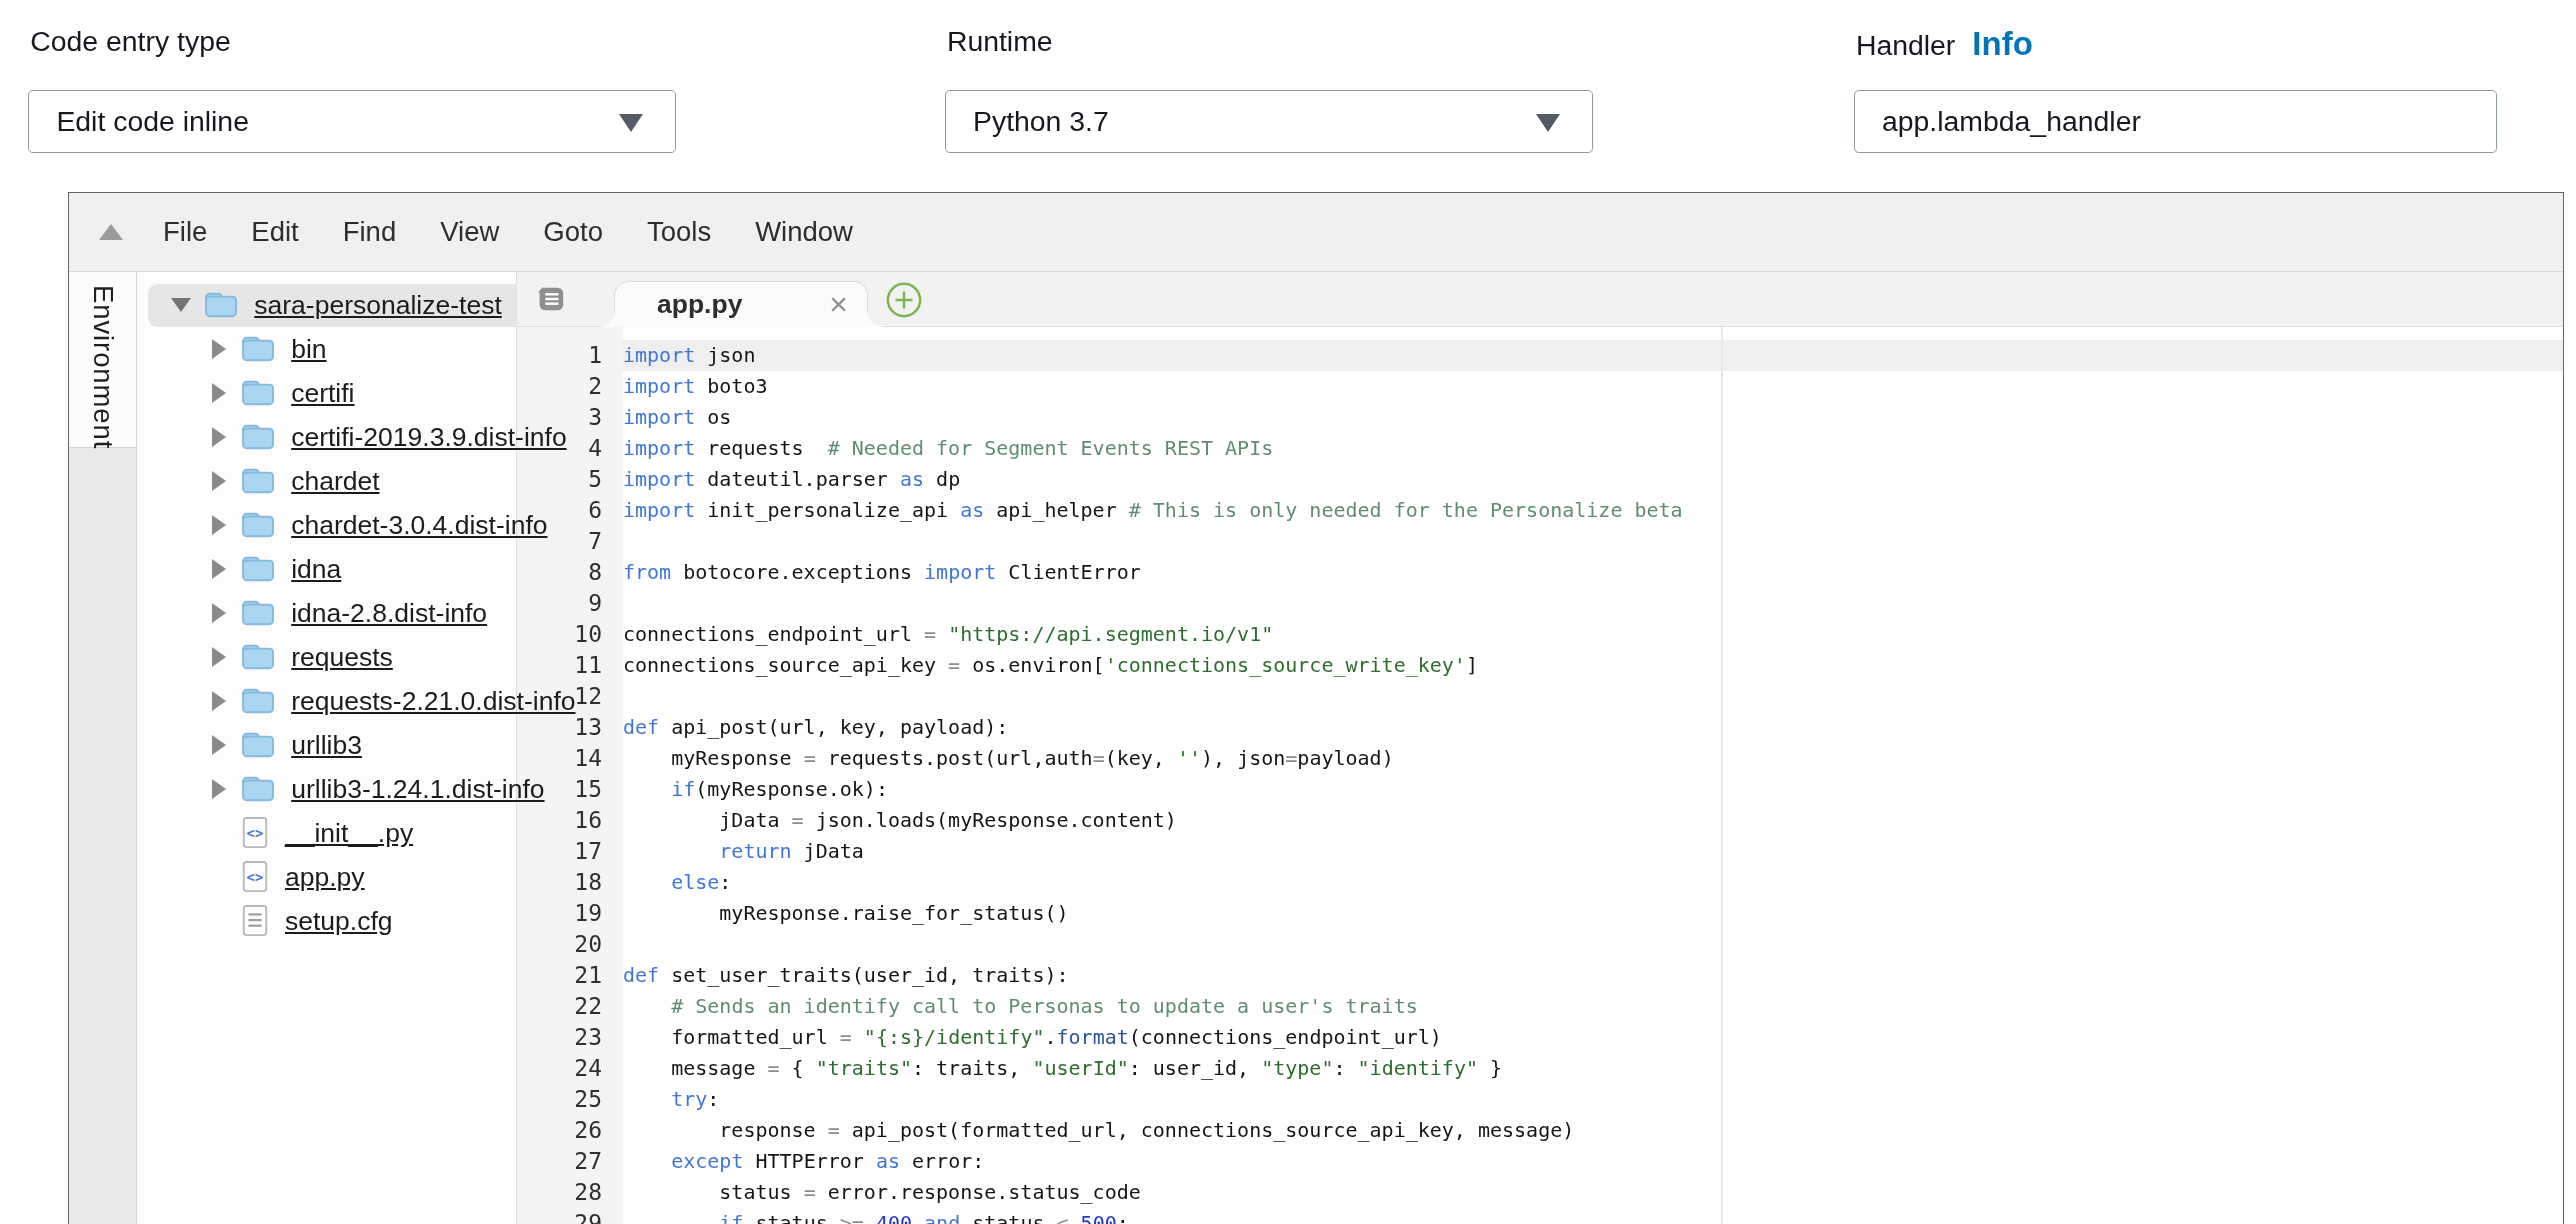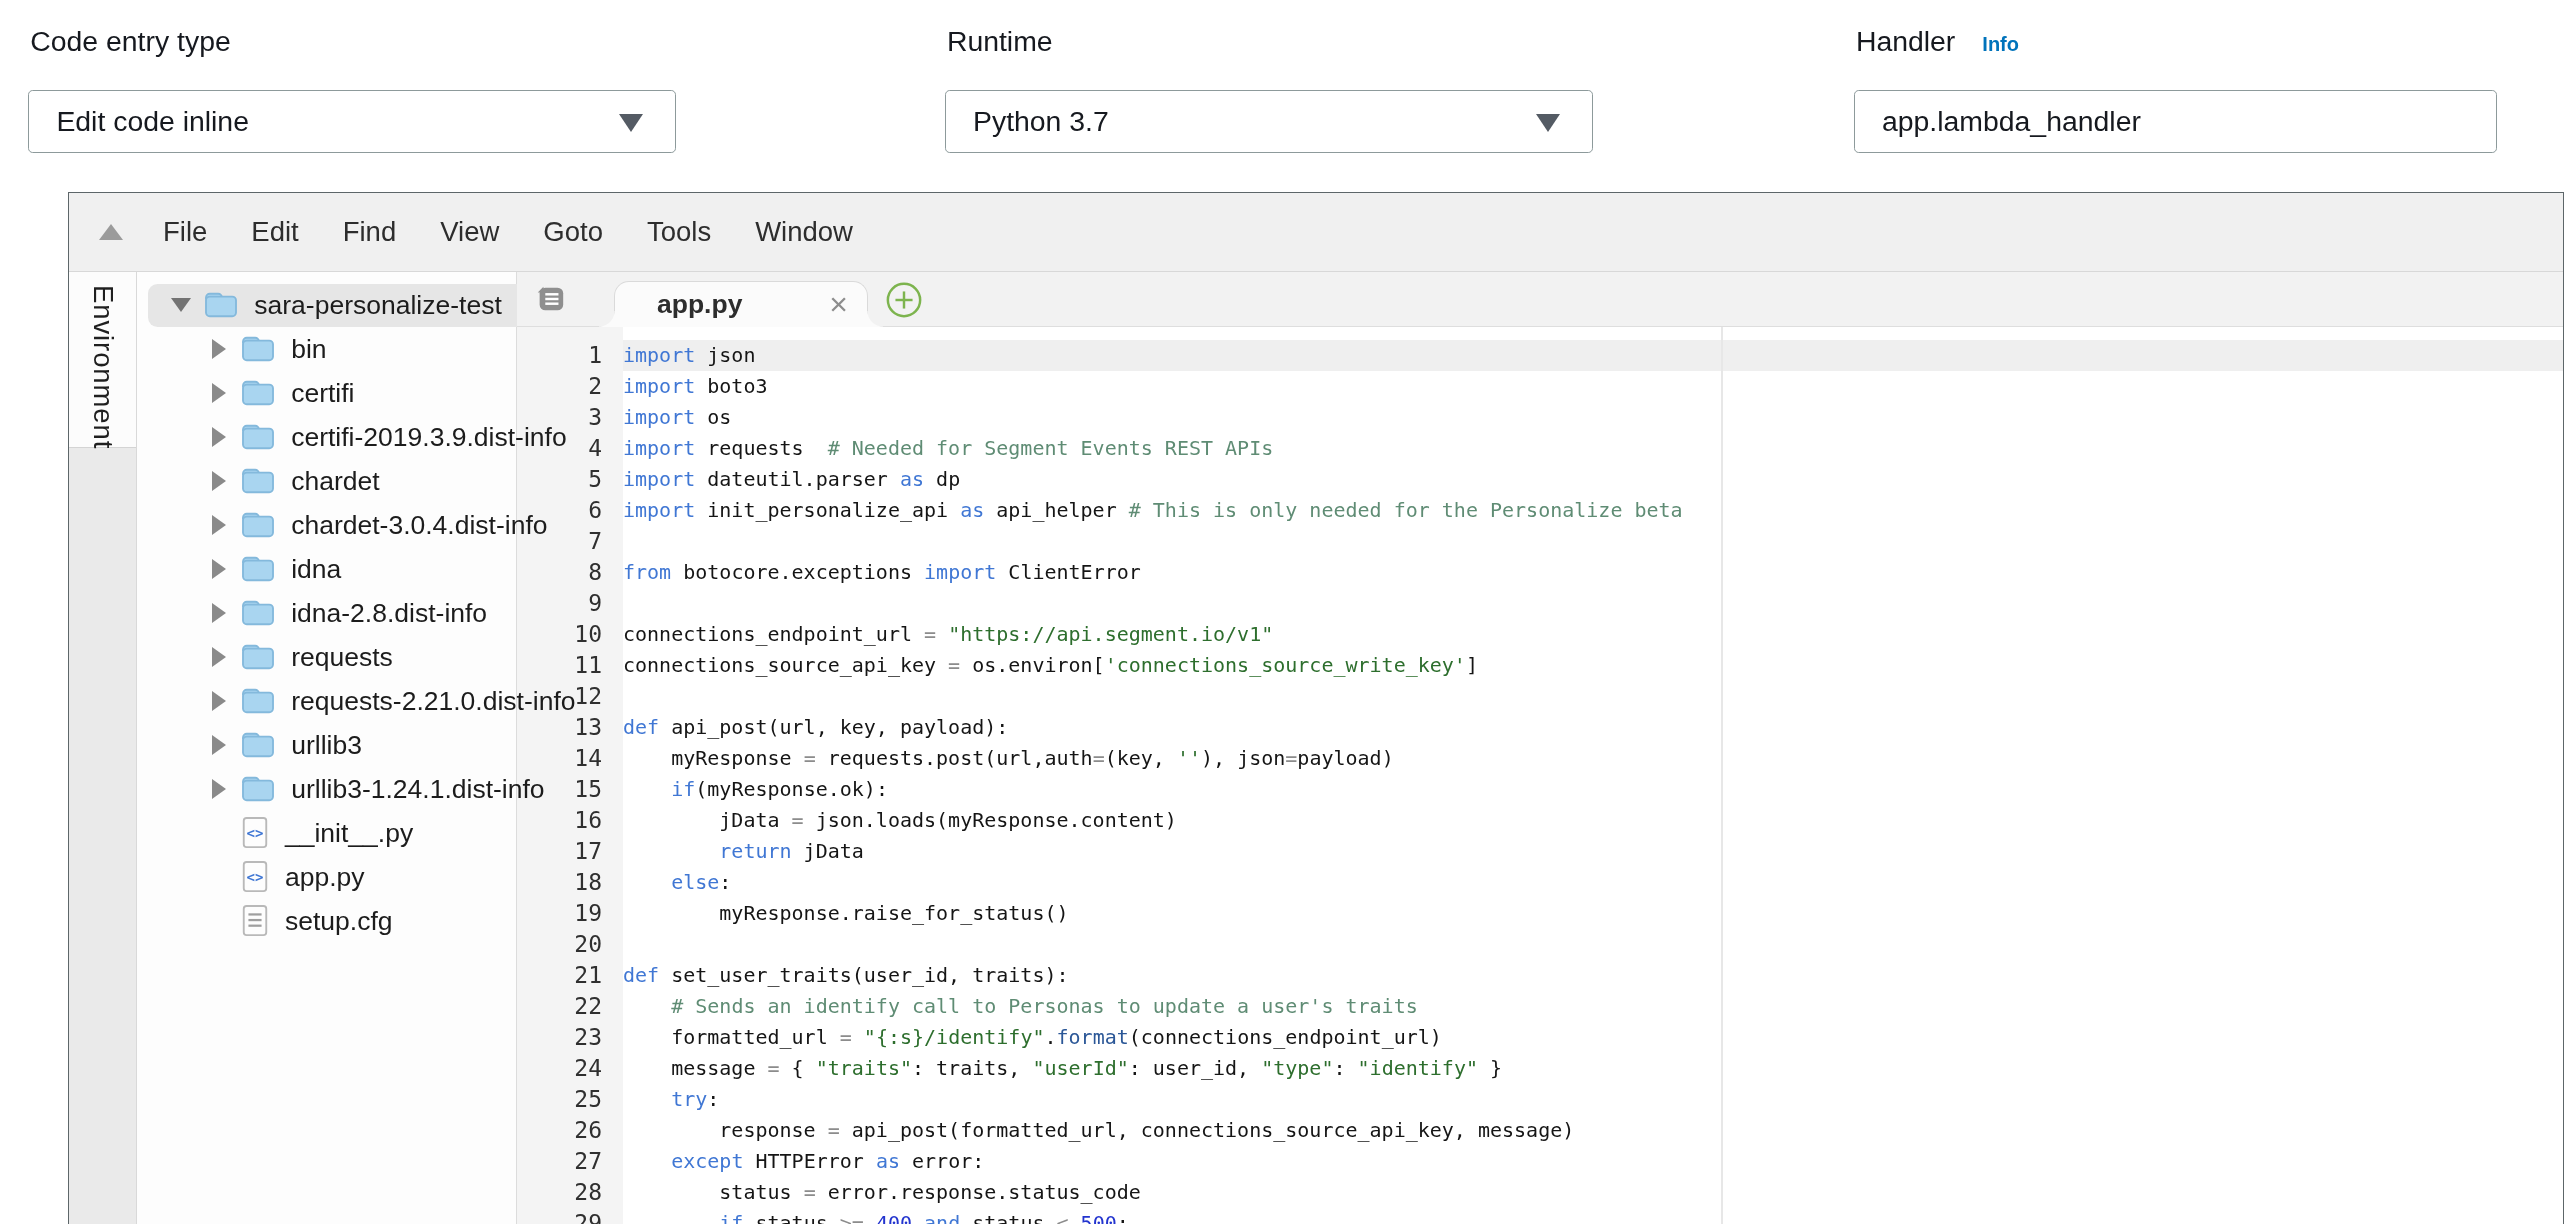--- a/index.html
+++ b/index.html
@@ -3,21 +3,21 @@
 <meta charset="utf-8">
 <style>
   html,body{margin:0;padding:0;}
   body{
     width:2576px;height:1225px;overflow:hidden;background:#fff;
     font-family:"Liberation Sans", sans-serif;color:#16191f;position:relative;
   }
   
   .field{position:absolute;top:0;}
   .field .flabel{position:absolute;top:25px;left:1.9px;font-size:28.4px;color:#16191f;white-space:nowrap;}
-  .field .flabel .info{color:var(--info);font-weight:bold;font-size:20px;margin-left:27px;cursor:pointer;}
+  .field .flabel .info{color:var(--info);font-weight:bold;font-size:33px;margin-left:17px;cursor:pointer;}
   .control{
     position:absolute;top:90px;height:63px;box-sizing:border-box;width:100%;
     background:#fff;border:1.9px solid #8d9a9b;border-radius:4.7px;
     font-size:28.4px;color:#16191f;display:flex;align-items:center;padding:0 27px;
   }
   .control .arrow{
     position:absolute;right:32px;top:50%;margin-top:-7.6px;width:0;height:0;
     border-left:12.3px solid transparent;border-right:12.3px solid transparent;border-top:18px solid #545b64;
   }
   #f-code{left:28.4px;width:648px;}
@@ -50,21 +50,21 @@
   .env-tab .vtext{writing-mode:vertical-rl;font-size:27.5px;color:#1f1f1f;letter-spacing:0.9px;}
   .side-rest{flex:1;}
 
   
   .tree{flex:0 0 379px;width:379px;background:#fdfdfd;padding-top:11.4px;box-sizing:border-box;}
   .trow{height:44px;display:flex;align-items:center;font-size:26.5px;color:#1c1c1c;cursor:pointer;position:relative;white-space:nowrap;}
   .trow.root{padding-left:34px;}
   .trow.child{padding-left:75px;}
   .trow.file{padding-left:103px;}
   .trow .sel{position:absolute;left:11.4px;right:-87px;top:0.9px;bottom:0.9px;background:#e6e6e6;border-radius:9.5px;z-index:0;}
-  .trow>*{position:relative;z-index:1;}
+  .trow>*{position:relative;z-index:1;text-decoration:underline;}
   .tri-r{width:0;height:0;border-top:10.4px solid transparent;border-bottom:10.4px solid transparent;border-left:14.2px solid #8a8a8a;margin-right:14.2px;}
   .tri-d{width:0;height:0;border-left:10.4px solid transparent;border-right:10.4px solid transparent;border-top:14.2px solid #737373;margin-right:12.3px;}
   .ticon{margin-right:15px;display:flex;align-items:center;}
   .tlabel{font-size:26.5px;}
 
   
   .right-pane{flex:1;display:flex;flex-direction:column;min-width:0;border-left:0.9px solid #dcdcdc;box-sizing:border-box;}
   .tabstrip{flex:0 0 55px;height:55px;background:#f2f2f2;border-bottom:0.9px solid #dedede;position:relative;box-sizing:border-box;}
   .tablist-icon{position:absolute;left:17px;top:11.4px;cursor:pointer;}
   .tab{

